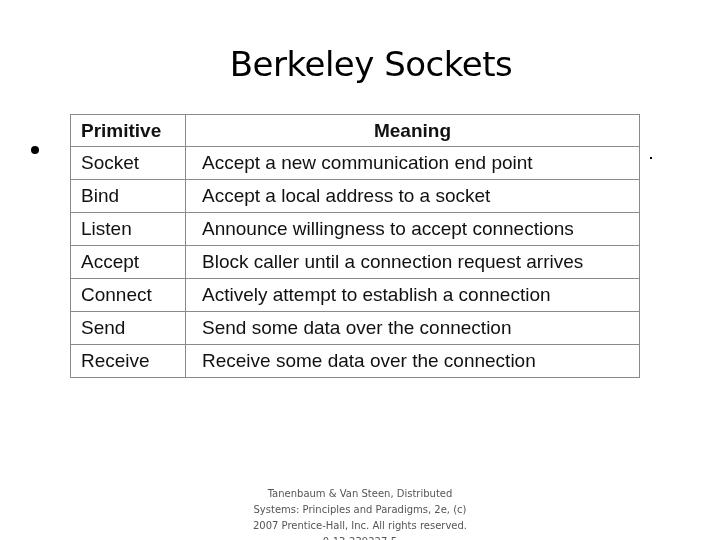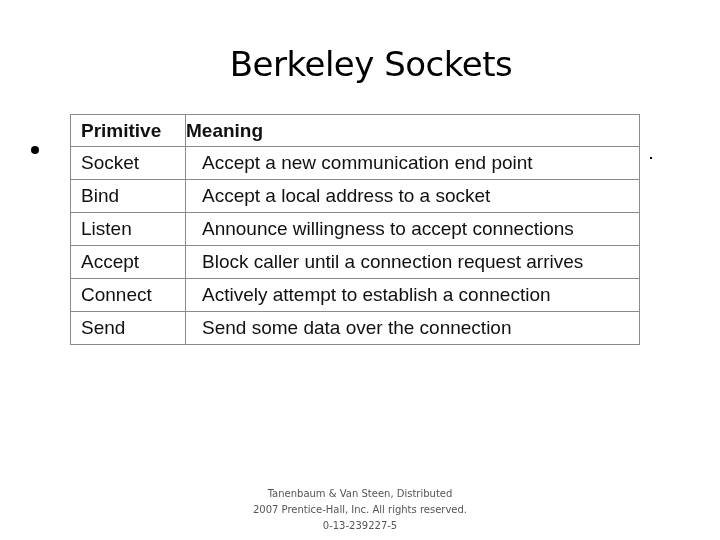--- a/index.html
+++ b/index.html
@@ -3,21 +3,21 @@
 <meta charset="utf-8">
 <style>
   html, body { margin:0; padding:0; }
   body { width:720px; height:540px; background:#ffffff; position:relative; overflow:hidden; font-family:"Liberation Sans", sans-serif; }
   .title { position:absolute; left:11px; top:44px; width:720px; text-align:center; font-family:"DejaVu Sans", sans-serif; font-size:34px; color:#000; letter-spacing:-0.5px; }
   .bullet { position:absolute; left:31px; top:146px; width:8px; height:8px; border-radius:50%; background:#000; }
   .dot { position:absolute; left:650px; top:157px; width:2px; height:2px; background:#000; }
   table.prim { position:absolute; left:70px; top:114px; width:570px; border-collapse:collapse; font-family:"Liberation Sans", sans-serif; font-size:19px; color:#111; }
   table.prim td, table.prim th { border:1px solid #8a8a8a; height:32px; padding:0 0 0 10px; text-align:left; font-weight:normal; white-space:nowrap; }
   table.prim th { font-weight:bold; height:31px; }
-  table.prim th.meaning { text-align:left; padding-left:0; }
+  table.prim th.meaning { text-align:center; padding-left:0; }
   table.prim col.c1 { width:115px; }
   table.prim td.m { padding-left:16px; }
   .footer { position:absolute; left:240px; top:486px; width:240px; text-align:center; font-family:"DejaVu Sans", sans-serif; font-size:10px; line-height:16px; color:#555; }
 </style>
 </head>
 <body>
 
 <div class="title">Berkeley Sockets</div>
 <div class="bullet"></div>
 <div class="dot"></div>
@@ -49,20 +49,25 @@
     <td class="m">Block caller until a connection request arrives</td>
   </tr>
   <tr>
     <td>Connect</td>
     <td class="m">Actively attempt to establish a connection</td>
   </tr>
   <tr>
     <td>Send</td>
     <td class="m">Send some data over the connection</td>
   </tr>
+  <tr>
+    <td>Receive</td>
+    <td class="m">Receive some data over the connection</td>
+  </tr>
 </tbody>
   </table>
 
 <div class="footer">
   <div>Tanenbaum &amp; Van Steen, Distributed</div>
+  <div>Systems: Principles and Paradigms, 2e, (c)</div>
   <div>2007 Prentice-Hall, Inc. All rights reserved.</div>
   <div>0-13-239227-5</div>
 </div>
 
 </body></html>

